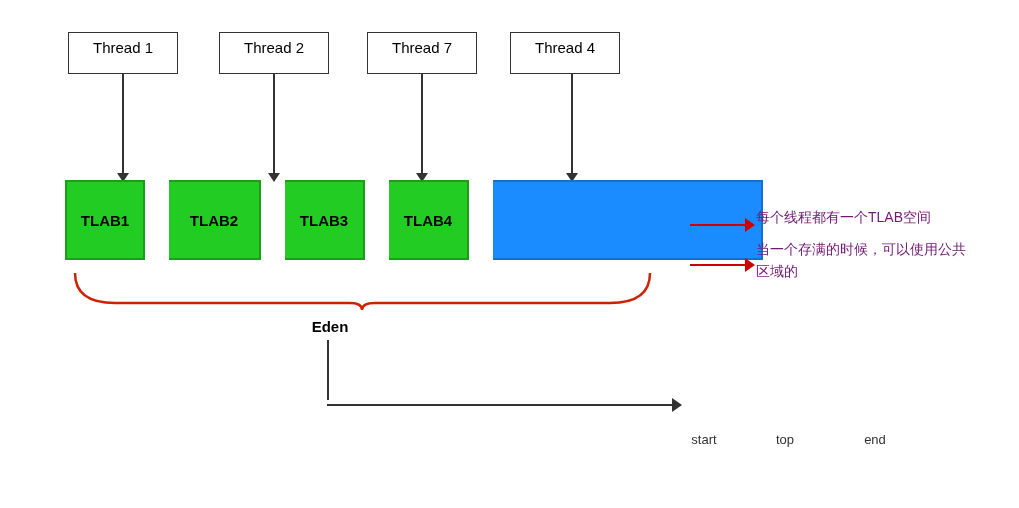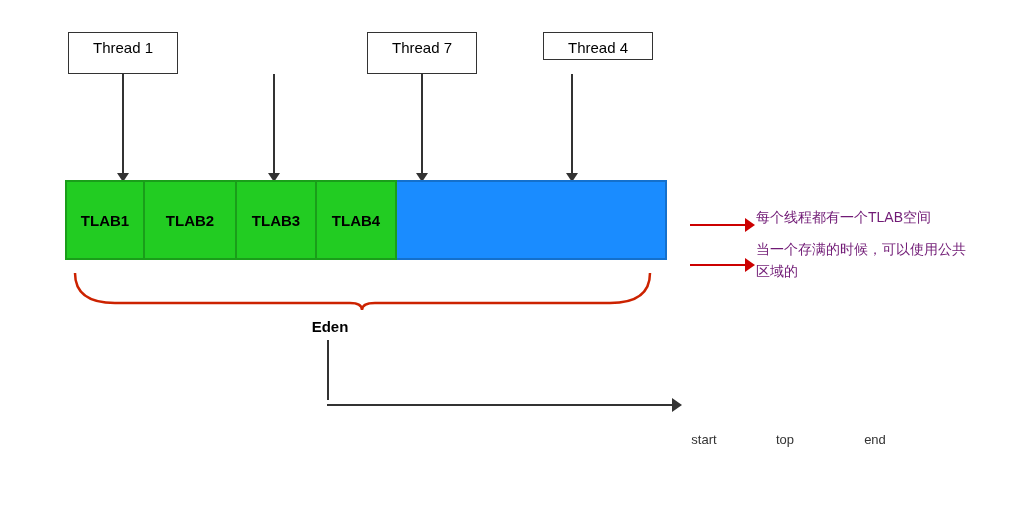--- a/index.html
+++ b/index.html
@@ -43,20 +43,21 @@
       border-left: 6px solid transparent;
       border-right: 6px solid transparent;
       border-top: 9px solid #333;
     }
 
     
     .tlab-row {
       position: absolute;
       display: flex;
       flex-direction: row;
+      gap: 24px;
     }
     .tlab-green {
       background: #22cc22;
       border: 2px solid #1a9e1a;
       color: #000;
       font-weight: bold;
       font-size: 15px;
       display: flex;
       align-items: center;
       justify-content: center;
@@ -160,26 +161,29 @@
   </style>
 </head>
 <body>
 
 <div class="diagram-container">
 
   <div class="thread-box" style="left:68px; top:32px; width:110px; height:42px;">
     <span>Thread 1</span>
   </div>
 
+  <div class="thread-box" style="left:219px; top:32px; width:110px; height:42px;">
+    <span>Thread 2</span>
+  </div>
 
   <div class="thread-box" style="left:367px; top:32px; width:110px; height:42px;">
     <span>Thread 7</span>
   </div>
 
-  <div class="thread-box" style="left:543px; top:32px; width:110px; height:28px;">
+  <div class="thread-box" style="left:510px; top:32px; width:110px; height:42px;">
     <span>Thread 4</span>
   </div>
 
   <div class="arrow-down" style="left:122px; top:74px; height:100px;"></div>
 
   <div class="arrow-down" style="left:273px; top:74px; height:100px;"></div>
 
   <div class="arrow-down" style="left:421px; top:74px; height:100px;"></div>
 
   <div class="arrow-down" style="left:571px; top:74px; height:100px;"></div>

